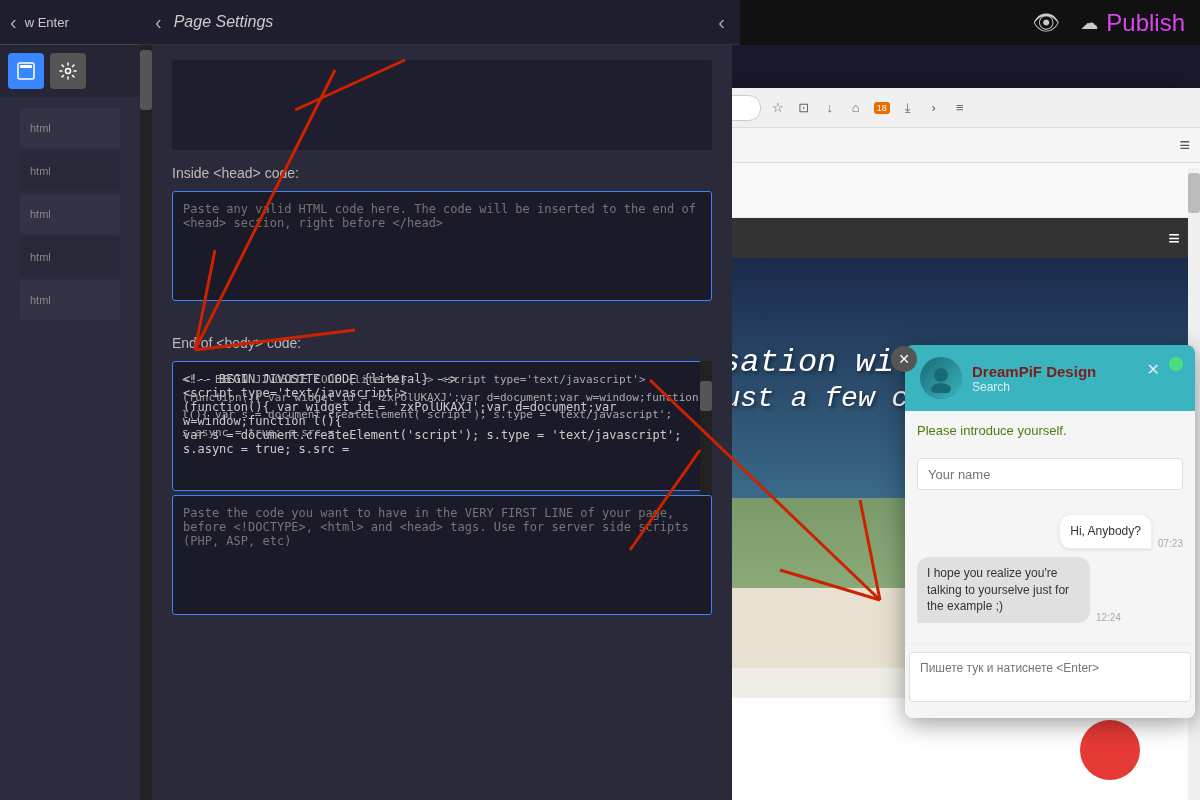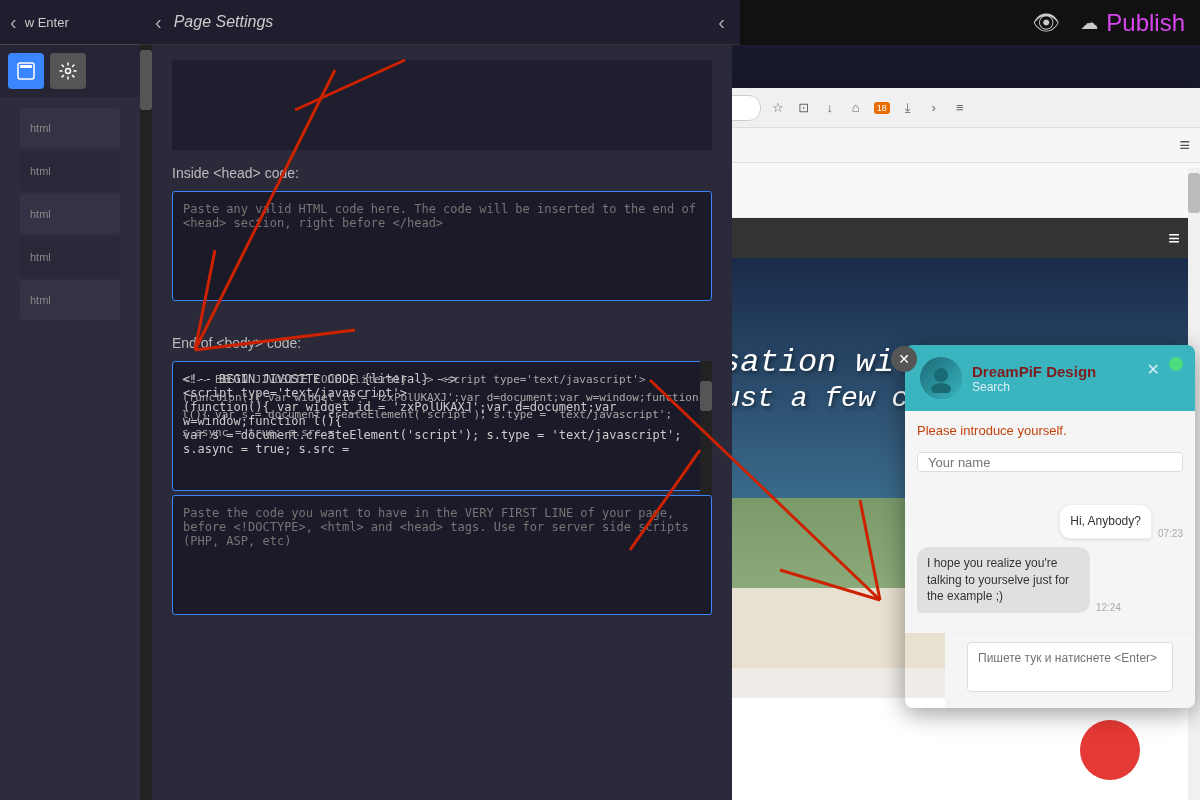--- a/index.html
+++ b/index.html
@@ -401,41 +401,41 @@
       width: 14px; height: 14px;
       border-radius: 50%;
       background: #4ade80;
     }
     .chat-body {
       background: #f5f5f5;
       padding: 12px;
     }
     .chat-intro-text {
       font-size: 13px;
-      color: #c2410c;
-      margin-bottom: 14px;
+      color: #4d7c0f;
+      margin-bottom: 20px;
     }
     .chat-close-x {
       position: absolute;
       right: 35px; top: 15px;
       color: rgba(255,255,255,0.8);
       font-size: 16px;
       cursor: pointer;
     }
     .chat-name-input {
       width: 100%;
-      height: 20px;
+      height: 32px;
       border: 1px solid #ddd;
       border-radius: 4px;
       padding: 0 10px;
       font-size: 13px;
       color: #999;
       background: white;
       outline: none;
-      margin-bottom: 20px;
+      margin-bottom: 12px;
     }
     .chat-messages {
       background: #f5f5f5;
       padding: 0 12px 12px;
     }
     .chat-msg-row {
       display: flex;
       align-items: flex-end;
       margin-bottom: 8px;
       gap: 6px;
@@ -459,23 +459,22 @@
       border-bottom-right-radius: 3px;
       border: 1px solid #eee;
       box-shadow: 0 1px 3px rgba(0,0,0,0.1);
     }
     .chat-timestamp {
       font-size: 10px;
       color: #aaa;
     }
     .chat-footer {
       background: #f5f5f5;
-      padding: 8px 22px 12px;
+      padding: 8px 4px 12px;
       border-top: 1px solid #eee;
-      margin-left: 40px;
     }
     .chat-input {
       width: 100%;
       height: 50px;
       border: 1px solid #ddd;
       border-radius: 4px;
       padding: 8px 10px;
       font-size: 12px;
       color: #999;
       background: white;

